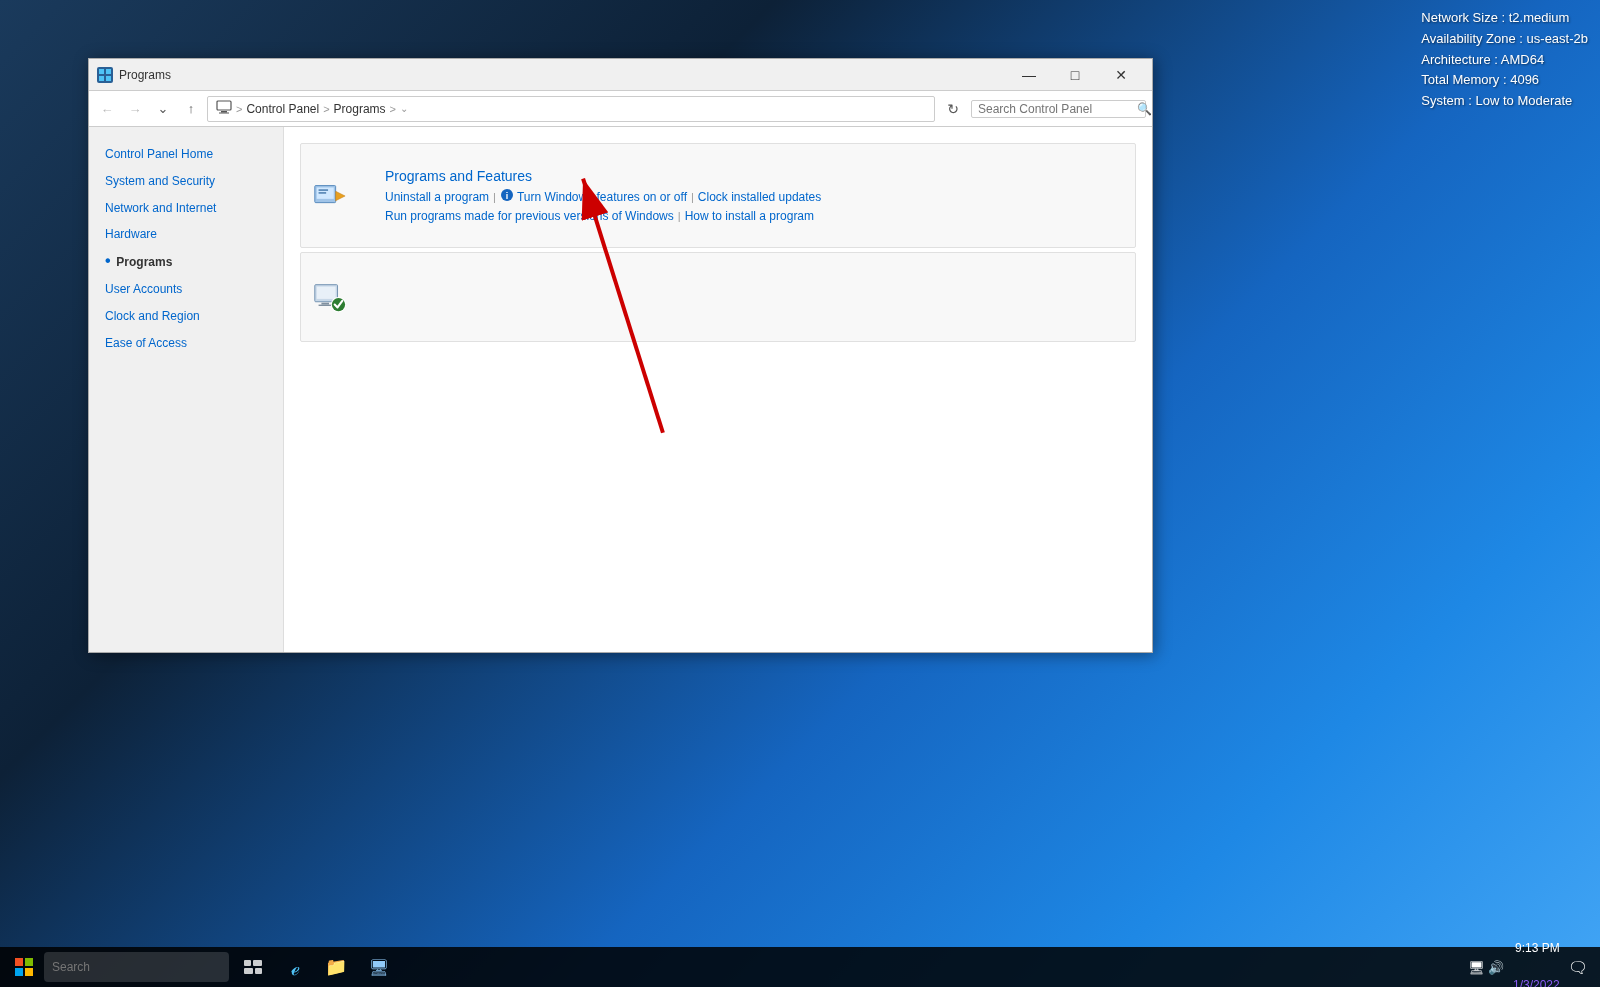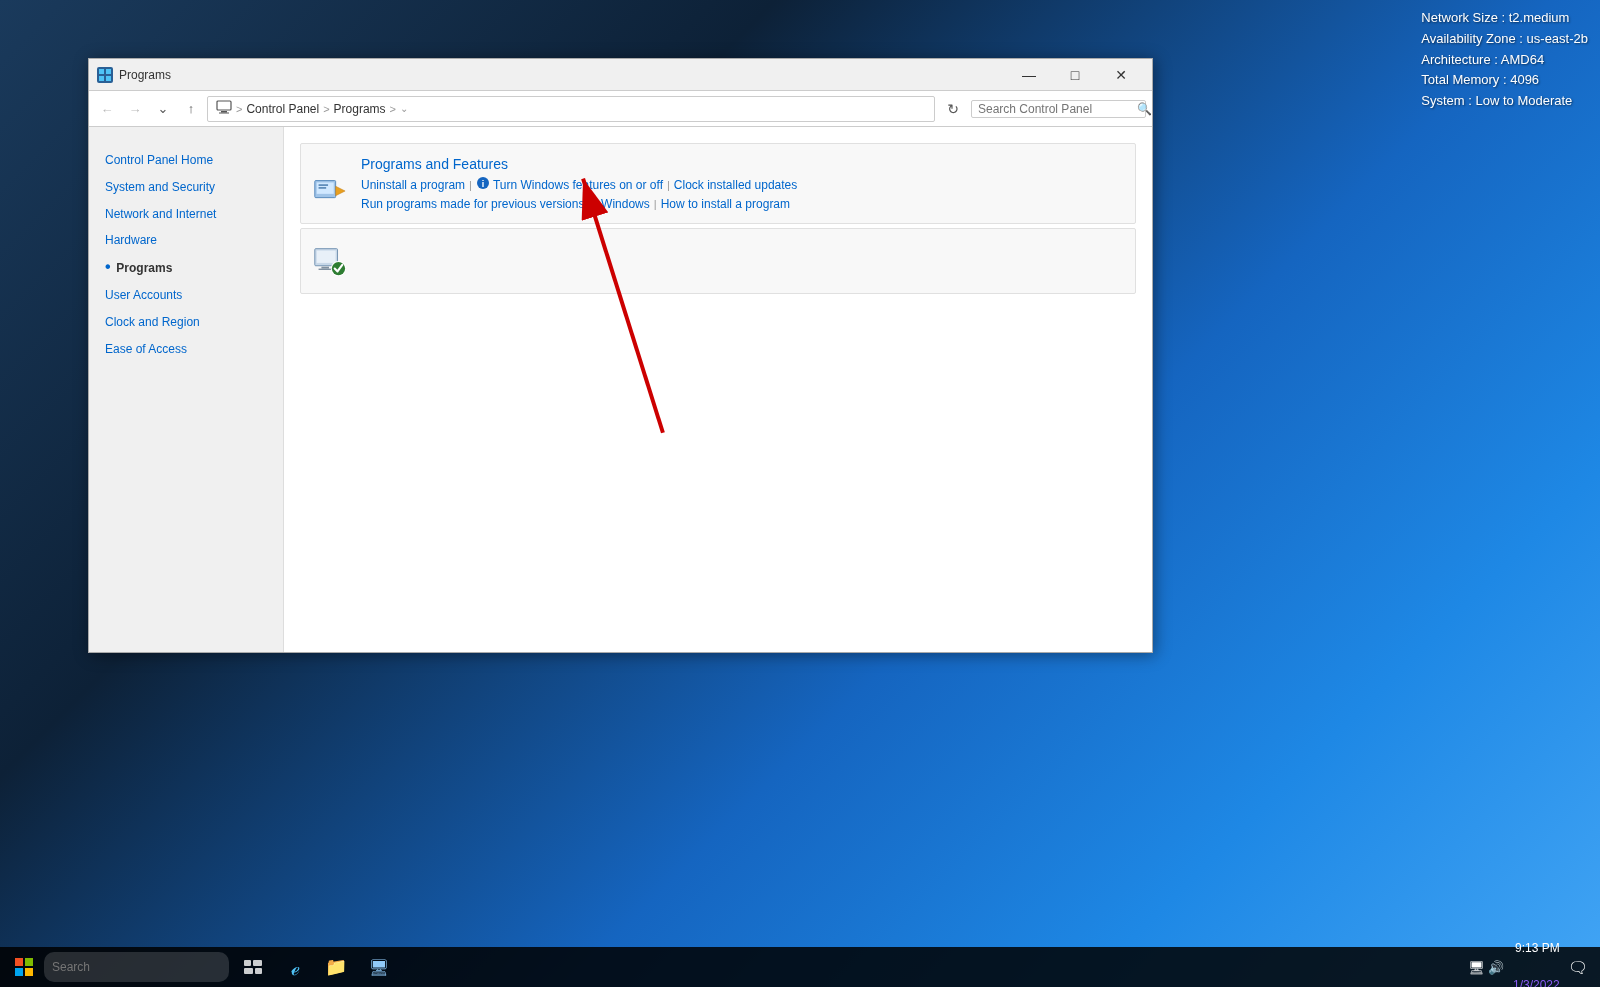--- a/index.html
+++ b/index.html
@@ -163,21 +163,21 @@
       display: flex;
       flex: 1;
       overflow: hidden;
     }
 
     
     .sidebar {
       width: 195px;
       background: #f0f0f0;
       border-right: 1px solid #ddd;
-      padding: 20px 0;
+      padding: 14px 0;
       flex-shrink: 0;
     }
     .sidebar-item {
       padding: 5px 16px;
       font-size: 12px;
       cursor: pointer;
       color: #0066cc;
       line-height: 1.4;
     }
     .sidebar-item.active {
@@ -197,26 +197,27 @@
     .main-panel {
       flex: 1;
       background: white;
       padding: 16px;
       overflow-y: auto;
     }
 
     
     .section-item {
       display: flex;
-      align-items: flex-end;
-      padding: 12px 8px;
+      align-items: center;
+      padding: 24px 8px;
       margin-bottom: 4px;
       background: #f8f8f8;
       border: 1px solid #e0e0e0;
       border-radius: 2px;
+      gap: 24px;
     }
     .section-icon {
       width: 40px;
       height: 40px;
       flex-shrink: 0;
       margin-right: 12px;
       display: flex;
       align-items: center;
       justify-content: center;
     }
@@ -282,21 +283,21 @@
       height: 40px;
       background: rgba(0,0,0,0.85);
       display: flex;
       align-items: center;
       padding: 0 4px;
     }
     .taskbar-search {
       width: 185px;
       height: 30px;
       background: rgba(255,255,255,0.15);
-      border-radius: 10px;
+      border-radius: 4px;
       display: flex;
       align-items: center;
       padding: 0 8px;
       margin-right: 4px;
     }
     .taskbar-search input {
       background: transparent;
       border: none;
       outline: none;
       color: white;

